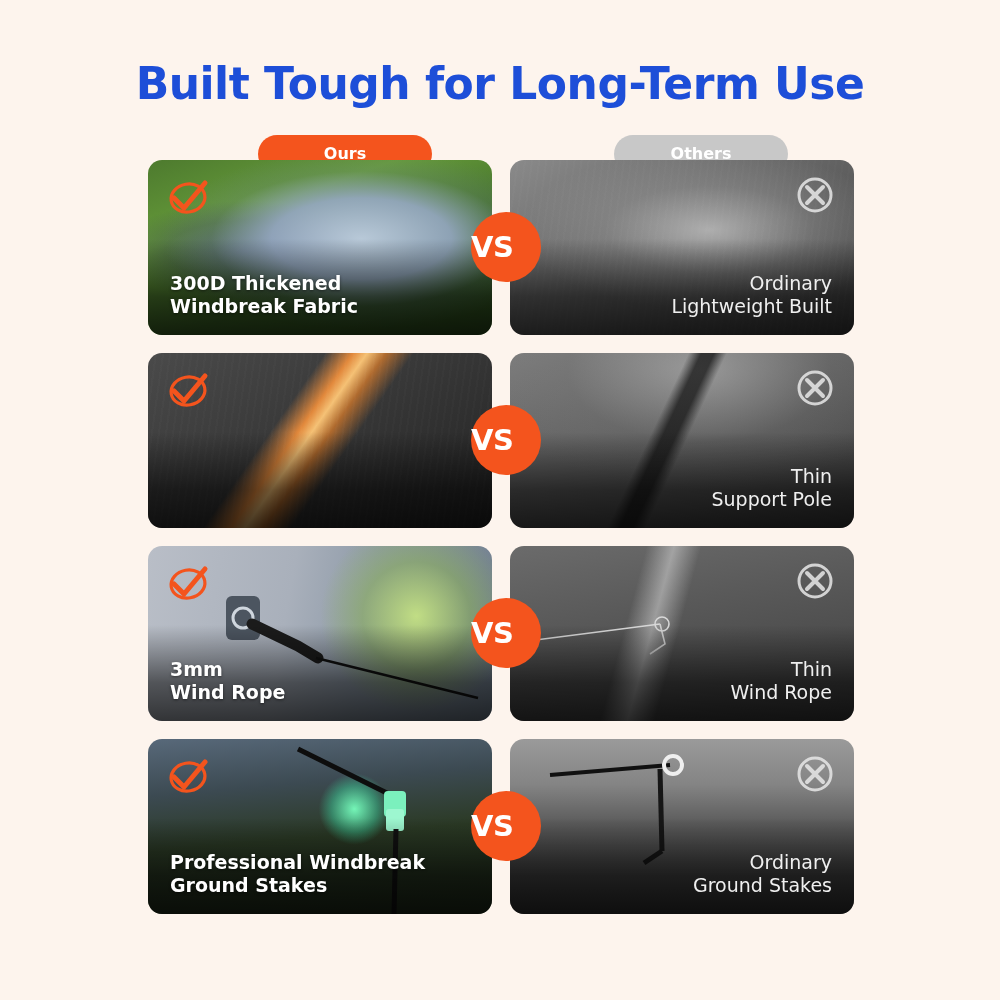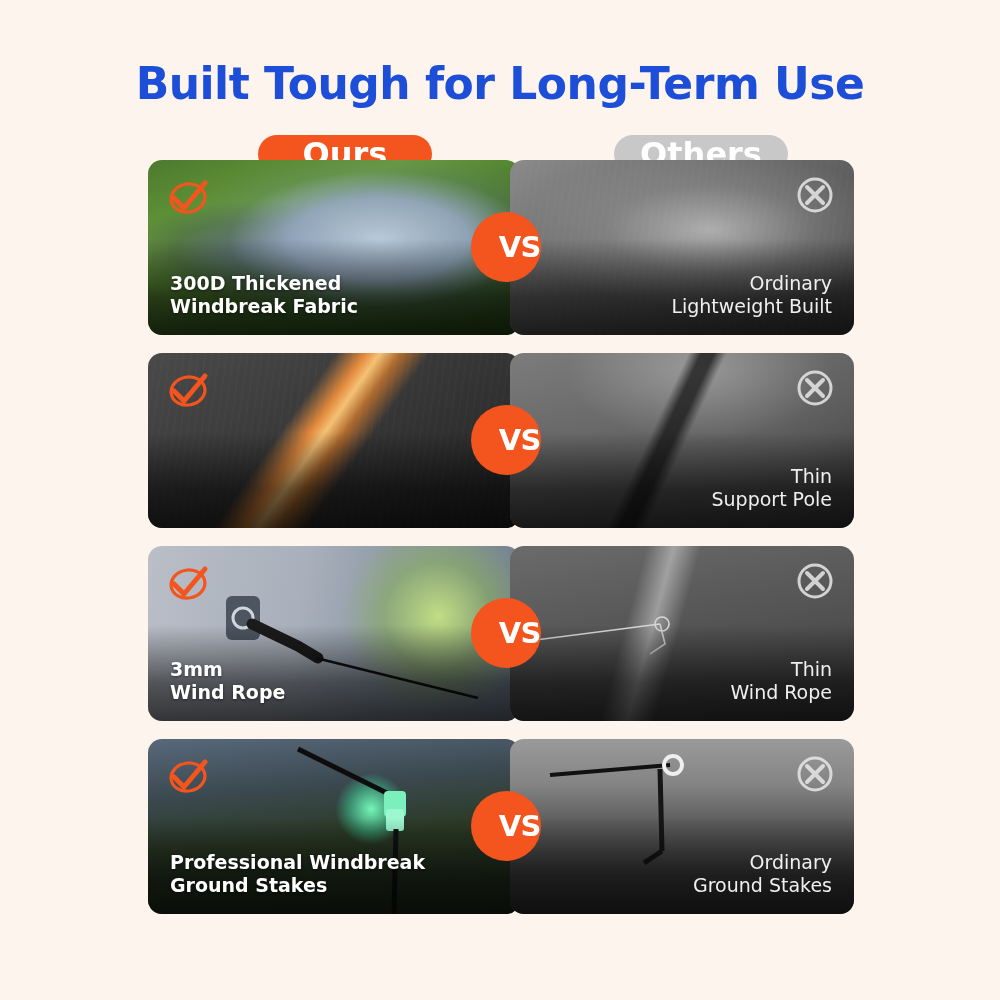--- a/index.html
+++ b/index.html
@@ -38,21 +38,21 @@
     width: 706px;
     height: 40px;
   }
   .pill {
     position: absolute;
     top: 0;
     height: 38px;
     line-height: 38px;
     border-radius: 19px;
     text-align: center;
-    font-size: 32px;
+    font-size: 16px;
     font-weight: bold;
     font-family: "DejaVu Sans", sans-serif;
   }
   .pill-ours {
     left: 110px;
     width: 174px;
     background: #f4541d;
     color: #ffffff;
   }
   .pill-others {
@@ -74,21 +74,21 @@
     margin-bottom: 18px;
   }
   .card {
     position: absolute;
     top: 0;
     width: 344px;
     height: 175px;
     border-radius: 14px;
     overflow: hidden;
   }
-  .card-ours { left: 0; padding-left: 28px; }
+  .card-ours { left: 0; }
   .card-others { left: 362px; }
 
   .photo {
     position: absolute;
     inset: 0;
   }
   .shade {
     position: absolute;
     left: 0; right: 0; bottom: 0;
     height: 96px;
@@ -133,21 +133,21 @@
     left: 323px;
     top: 52px;
     width: 70px;
     height: 70px;
     border-radius: 50%;
     background: #f4541d;
     color: #fff;
     font-size: 29px;
     font-weight: bold;
     line-height: 70px;
-    text-align: right;
+    text-align: left;
     letter-spacing: -0.5px;
     z-index: 5;
     font-family: "DejaVu Sans", sans-serif;
   }
 
   
   .p1a {
     background:
       radial-gradient(ellipse 200px 90px at 62% 45%, rgba(190,205,225,0.95) 0%, rgba(150,168,196,0.9) 45%, rgba(110,128,155,0.2) 75%, rgba(0,0,0,0) 100%),
       radial-gradient(ellipse 130px 50px at 28% 52%, rgba(90,105,118,0.85) 0%, rgba(60,72,82,0.4) 60%, rgba(0,0,0,0) 100%),

